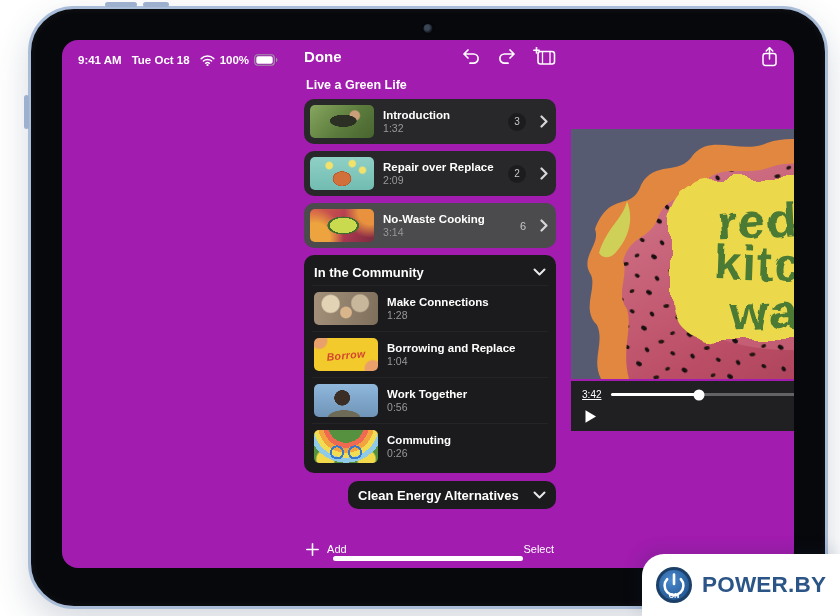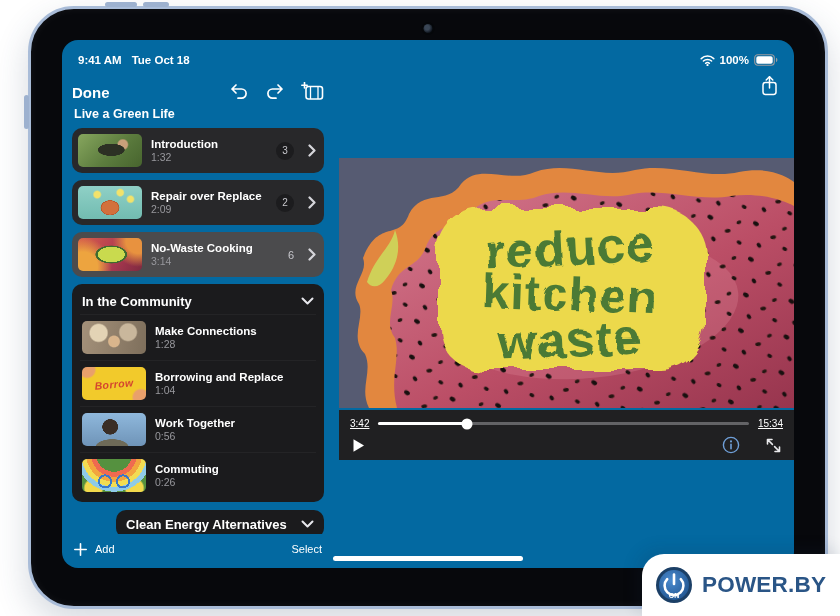--- a/index.html
+++ b/index.html
@@ -7,31 +7,31 @@
          font-family:"Liberation Sans",sans-serif;-webkit-font-smoothing:antialiased;}
   
   .ipad{position:absolute;left:28px;top:6px;width:794px;height:597px;background:#07080c;
         border:3px solid #a9bcd8;border-radius:46px;
         box-shadow:0 14px 34px rgba(45,65,95,.20), inset 0 0 10px rgba(255,255,255,.06);}
   .nub{position:absolute;top:-7px;height:5px;border-radius:3px;background:#9db1cf;}
   .nub1{left:74px;width:32px;} .nub2{left:112px;width:26px;}
   .side-nub{position:absolute;left:-7px;top:86px;width:5px;height:34px;border-radius:3px;background:#9db1cf;}
   .camera{position:absolute;top:15px;left:50%;transform:translateX(-50%);width:9px;height:9px;border-radius:50%;
           background:radial-gradient(circle at 40% 40%, #3a4656 0 30%, #10161f 70%);box-shadow:0 0 0 2px #05070a;}
-  .screen{position:absolute;left:31px;top:31px;right:31px;bottom:38px;background:#0369a1;border-radius:16px;
-          overflow:hidden;display:flex;flex-direction:column;color:#fff;}
+  .screen{position:absolute;left:31px;top:31px;right:31px;bottom:38px;background:#a21caf;border-radius:16px;
+          overflow:hidden;display:flex;flex-direction:row;color:#fff;}
   
   .statusbar{height:26px;display:flex;align-items:flex-end;justify-content:space-between;
              padding:0 16px 3px 16px;font-size:11.5px;font-weight:600;color:#fff;}
   .sb-left span{margin-right:10px;}
   .sb-right{display:flex;align-items:center;gap:5px;}
   
   .app{flex:1;display:flex;position:relative;min-height:0;}
   .sidebar{width:252px;flex:none;display:flex;flex-direction:column;padding:0 10px;min-height:0;}
-  .sb-header{height:32px;display:flex;align-items:flex-end;flex:none;gap:18px;}
+  .sb-header{height:32px;display:flex;align-items:center;flex:none;gap:18px;}
   .done{font-weight:700;font-size:15px;color:#fff;}
   .hdr-icons{margin-left:auto;display:flex;align-items:center;gap:16px;}
   .hdr-icons svg{display:block;}
   .sb-list{flex:1;overflow:hidden;min-height:0;}
   .sb-sec-title{font-size:12.5px;font-weight:700;color:#fff;margin:6px 2px 7px;}
   .lesson-row{display:flex;align-items:center;gap:9px;height:45px;padding:0 8px 0 6px;}
   .lesson-row.card{background:#28282a;border-radius:10px;margin-bottom:7px;}
   .lesson-row.card.selected{background:#4b4b4d;}
   .group{background:#1b1b1d;border-radius:10px;padding:2px 8px 4px;margin-bottom:8px;}
   .group .lesson-row{padding:0 2px;border-top:1px solid rgba(255,255,255,.045);}

